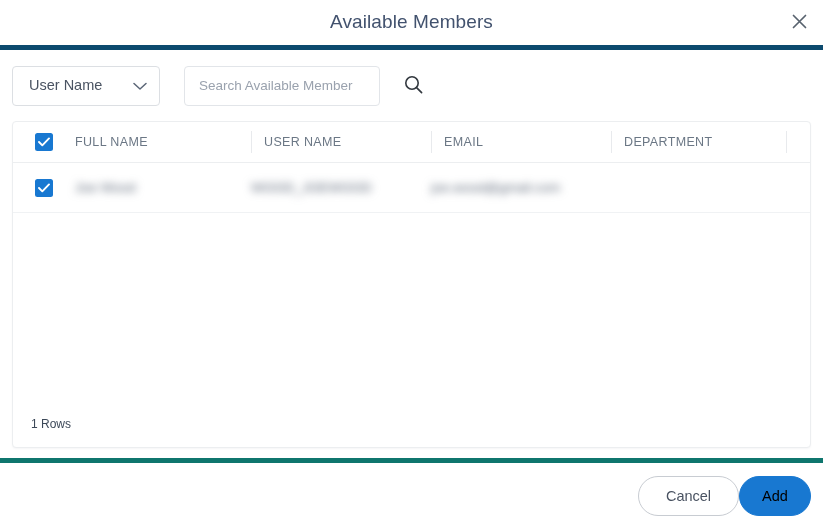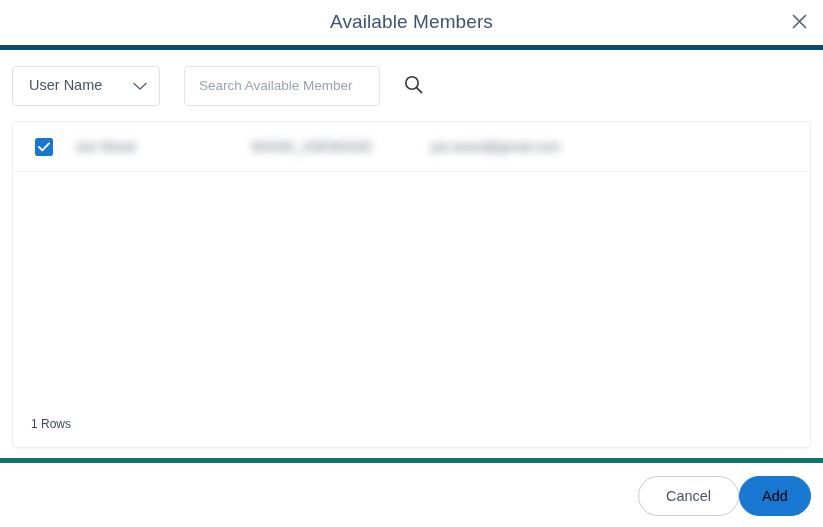--- a/index.html
+++ b/index.html
@@ -262,20 +262,34 @@
         <svg width="19" height="19" viewBox="0 0 19 19" aria-hidden="true">
           <circle cx="8" cy="8" r="6.2" fill="none" stroke="#32383f" stroke-width="1.6"></circle>
           <path d="M12.6 12.6 L17.6 17.6" stroke="#32383f" stroke-width="1.6" stroke-linecap="round"></path>
         </svg>
       </span>
     </button>
   </div>
 
   <div class="table-card">
 
+    <div class="grid-row table-head">
+      <div class="cb-cell">
+        <div class="checkbox">
+          <svg width="12" height="10" viewBox="0 0 12 10" aria-hidden="true">
+            <path d="M1 5 L4.3 8.3 L11 1.4" fill="none" stroke="#ffffff" stroke-width="1.9" stroke-linecap="round" stroke-linejoin="round"></path>
+          </svg>
+        </div>
+      </div>
+      <div class="cell">FULL NAME</div>
+      <div class="cell divider">USER NAME</div>
+      <div class="cell divider">EMAIL</div>
+      <div class="cell divider">DEPARTMENT</div>
+      <div class="cell divider"></div>
+    </div>
 
     <div class="table-body">
       <div class="grid-row table-row">
         <div class="cb-cell">
           <div class="checkbox">
             <svg width="12" height="10" viewBox="0 0 12 10" aria-hidden="true">
               <path d="M1 5 L4.3 8.3 L11 1.4" fill="none" stroke="#ffffff" stroke-width="1.9" stroke-linecap="round" stroke-linejoin="round"></path>
             </svg>
           </div>
         </div>

